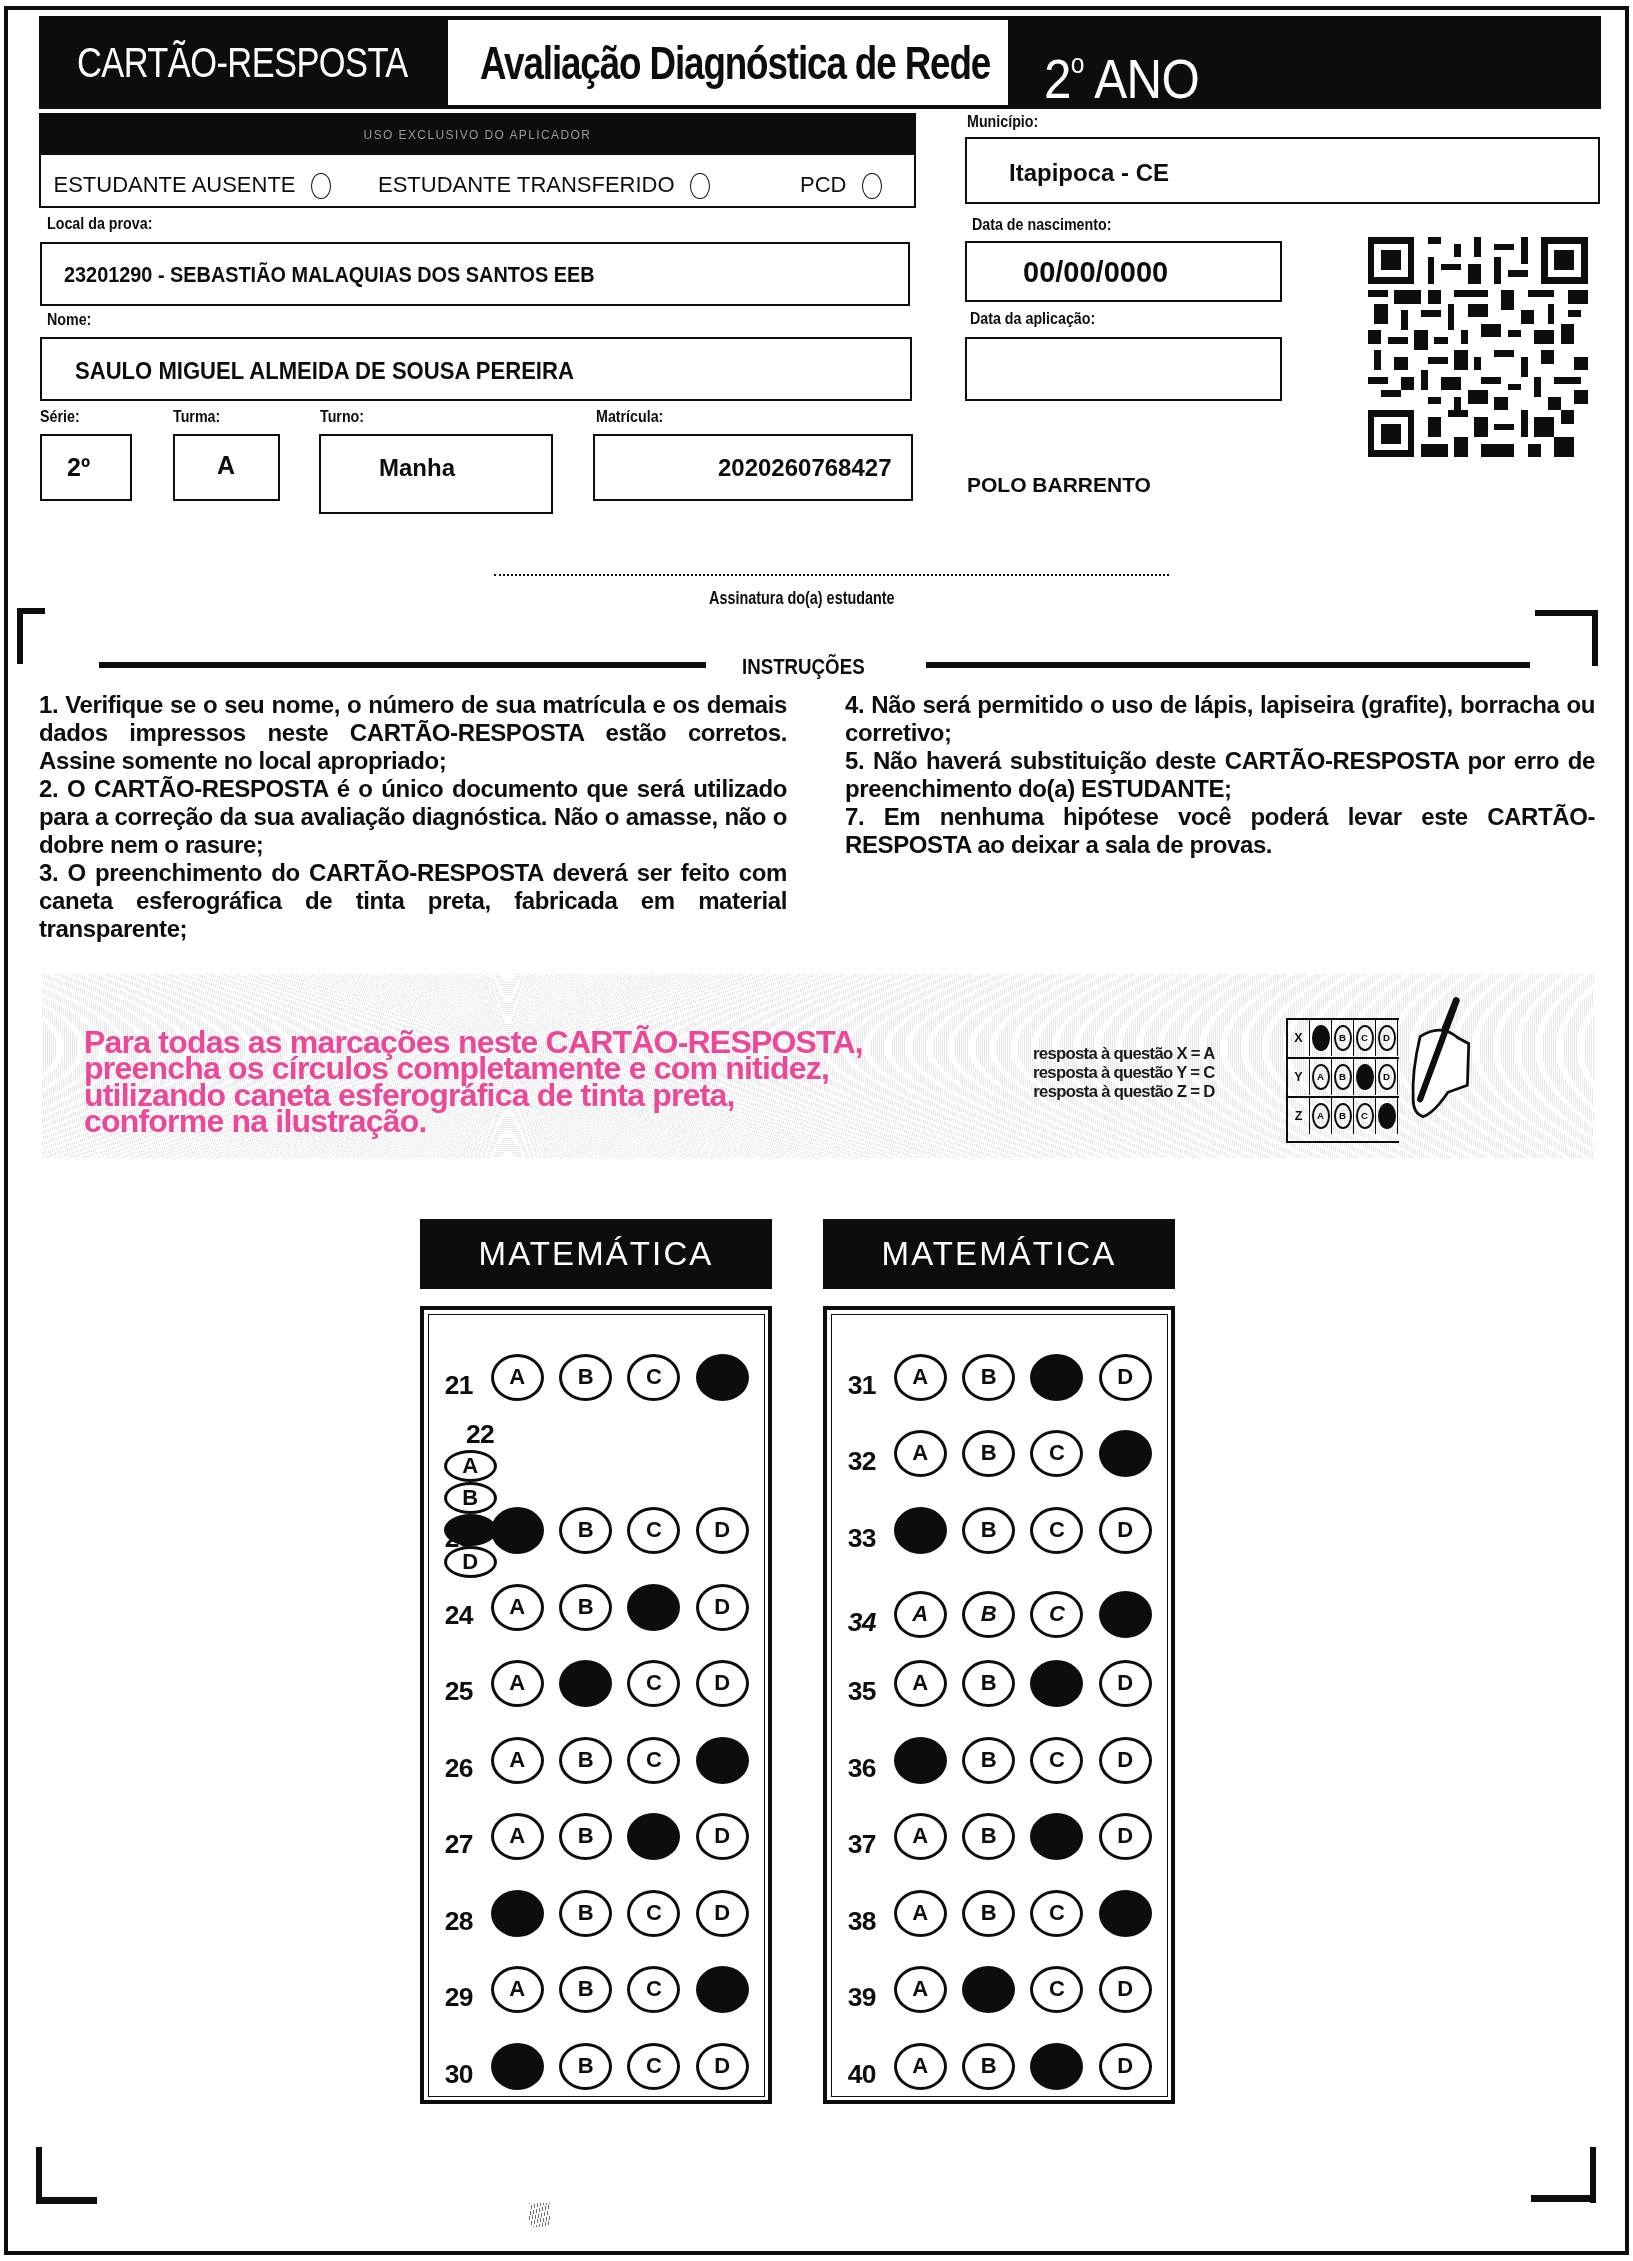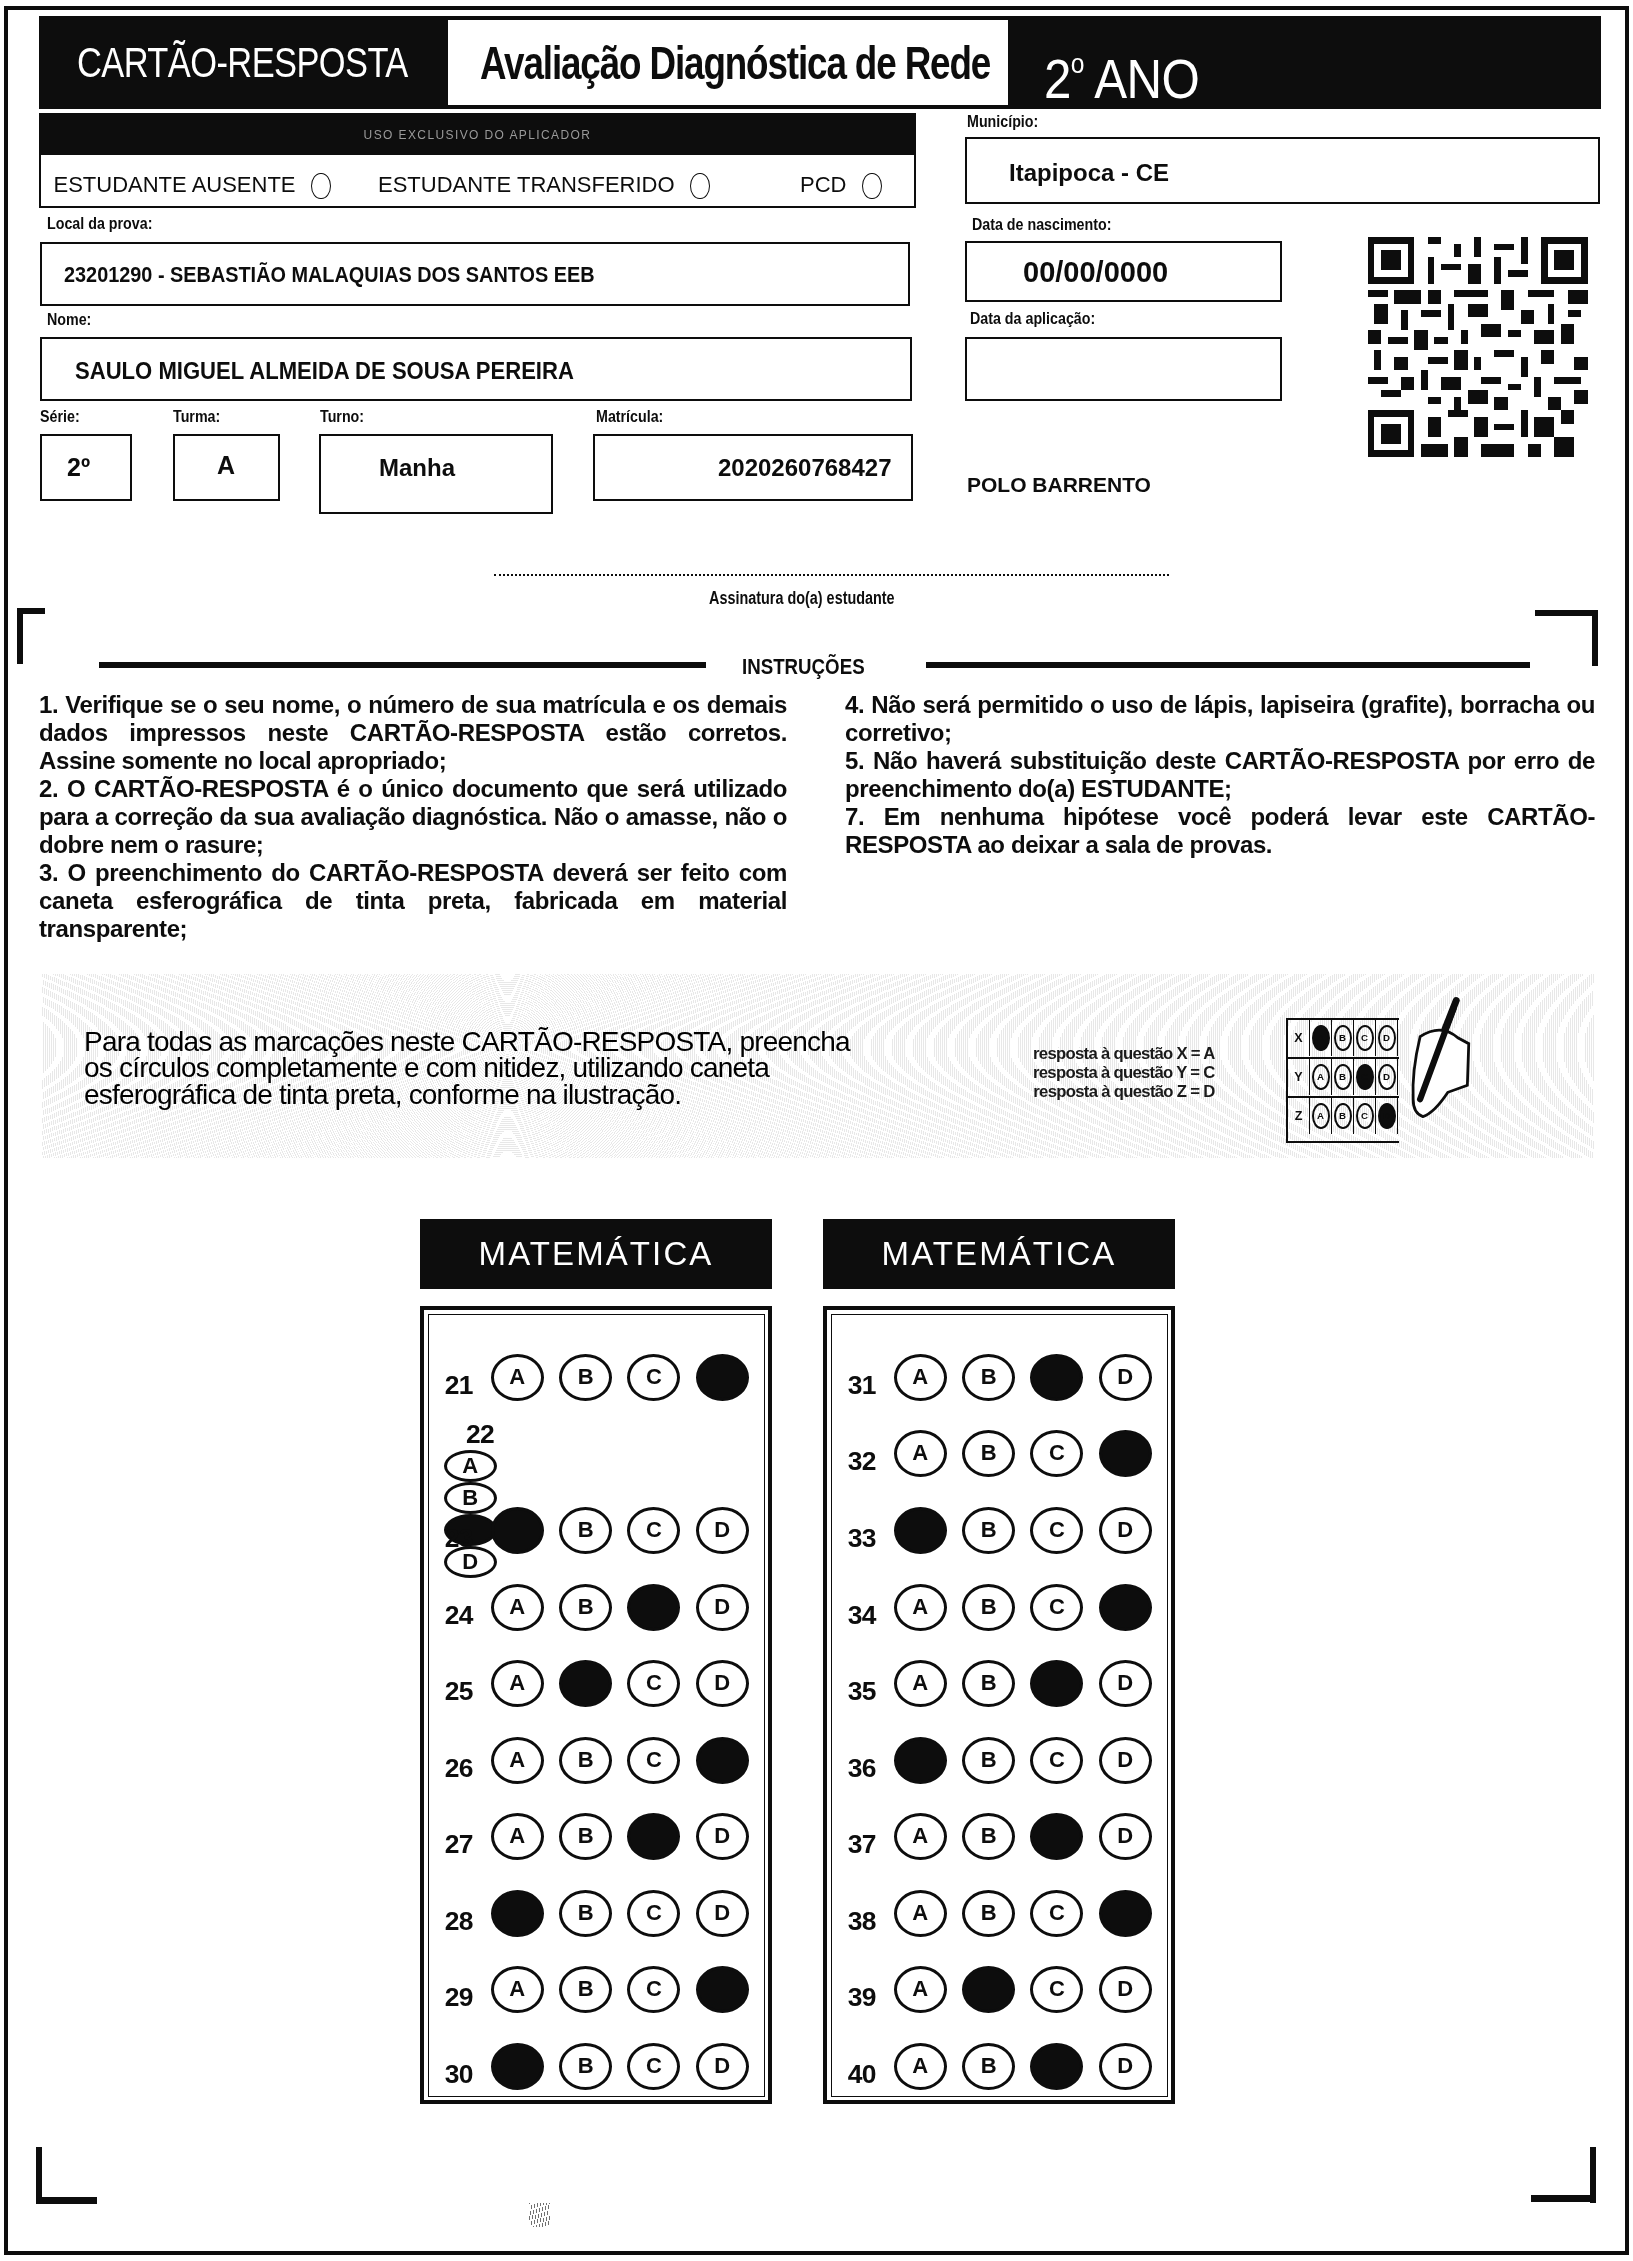--- a/index.html
+++ b/index.html
@@ -34,21 +34,21 @@
 
   .bracket { background: #0d0d0d; }
 
   .instr-line { top: 662px; height: 6.3px; background: #0d0d0d; }
   .instr-title { left: 742px; top: 654px; font-size: 22px; font-weight: bold; transform: scaleX(0.85); transform-origin: left center; }
   .instr-col { top: 691px; width: 748px; font-size: 24px; font-weight: bold; line-height: 28px; text-align: justify; letter-spacing: -0.4px; }
   .instr-col p { margin: 0; }
 
   .fill-area { left: 42px; top: 974px; width: 1552px; height: 184px;
     background: repeating-radial-gradient(circle at 30% 40%, #e8e8e8 0 0.7px, #fff 0.7px 2.1px); }
-  .fill-text { left: 84px; top: 1029px; width: 793px; font-size: 28px; font-weight: normal; line-height: 26.4px; color: #000000; letter-spacing: -0.8px; }
+  .fill-text { left: 84px; top: 1029px; width: 793px; font-size: 32px; font-weight: bold; line-height: 26.4px; color: #ec4899; letter-spacing: -0.8px; }
   .ex-legend { left: 1033px; top: 1044px; font-size: 16.7px; font-weight: bold; line-height: 19px; color: #1a1a1a; text-align: right; letter-spacing: -0.7px; }
   .ex-grid { left: 1286px; top: 1018px; width: 113px; height: 125px; border: 2.8px solid #0d0d0d; border-right: none; }
   .ex-row { display: flex; height: 39px; border-bottom: 2.8px solid #0d0d0d; }
   .ex-row:last-child { border-bottom: none; }
   .ex-cell { width: 22px; height: 36px; border-right: 1.4px solid #0d0d0d; display: flex; align-items: center; justify-content: center; font-size: 12.5px; font-weight: bold; }
   .ex-bub { width: 18px; height: 26.4px; border: 2.1px solid #0d0d0d; border-radius: 50%; display: flex; align-items: center; justify-content: center; font-size: 9.7px; font-weight: bold; }
   .ex-bub.filled { background: #0d0d0d; color: #0d0d0d; }
 
   
   .subj-head { top: 1219px; width: 352px; height: 70px; background: #0d0d0d; color: #fff; font-size: 33px; text-align: center; line-height: 70px; letter-spacing: 2.1px; }
@@ -400,21 +400,21 @@
         <div class="bub">C</div>
         <div class="bub filled">D</div>
       </div>
       <div class="q-row" style="top: 181px;">
         <div class="q-num">33</div>
         <div class="bub filled">A</div>
         <div class="bub">B</div>
         <div class="bub">C</div>
         <div class="bub">D</div>
       </div>
-      <div class="q-row" style="top: 258px;">
+      <div class="q-row" style="top: 265px; font-style: italic;">
         <div class="q-num">34</div>
         <div class="bub">A</div>
         <div class="bub">B</div>
         <div class="bub">C</div>
         <div class="bub filled">D</div>
       </div>
       <div class="q-row" style="top: 334px;">
         <div class="q-num">35</div>
         <div class="bub">A</div>
         <div class="bub">B</div>

